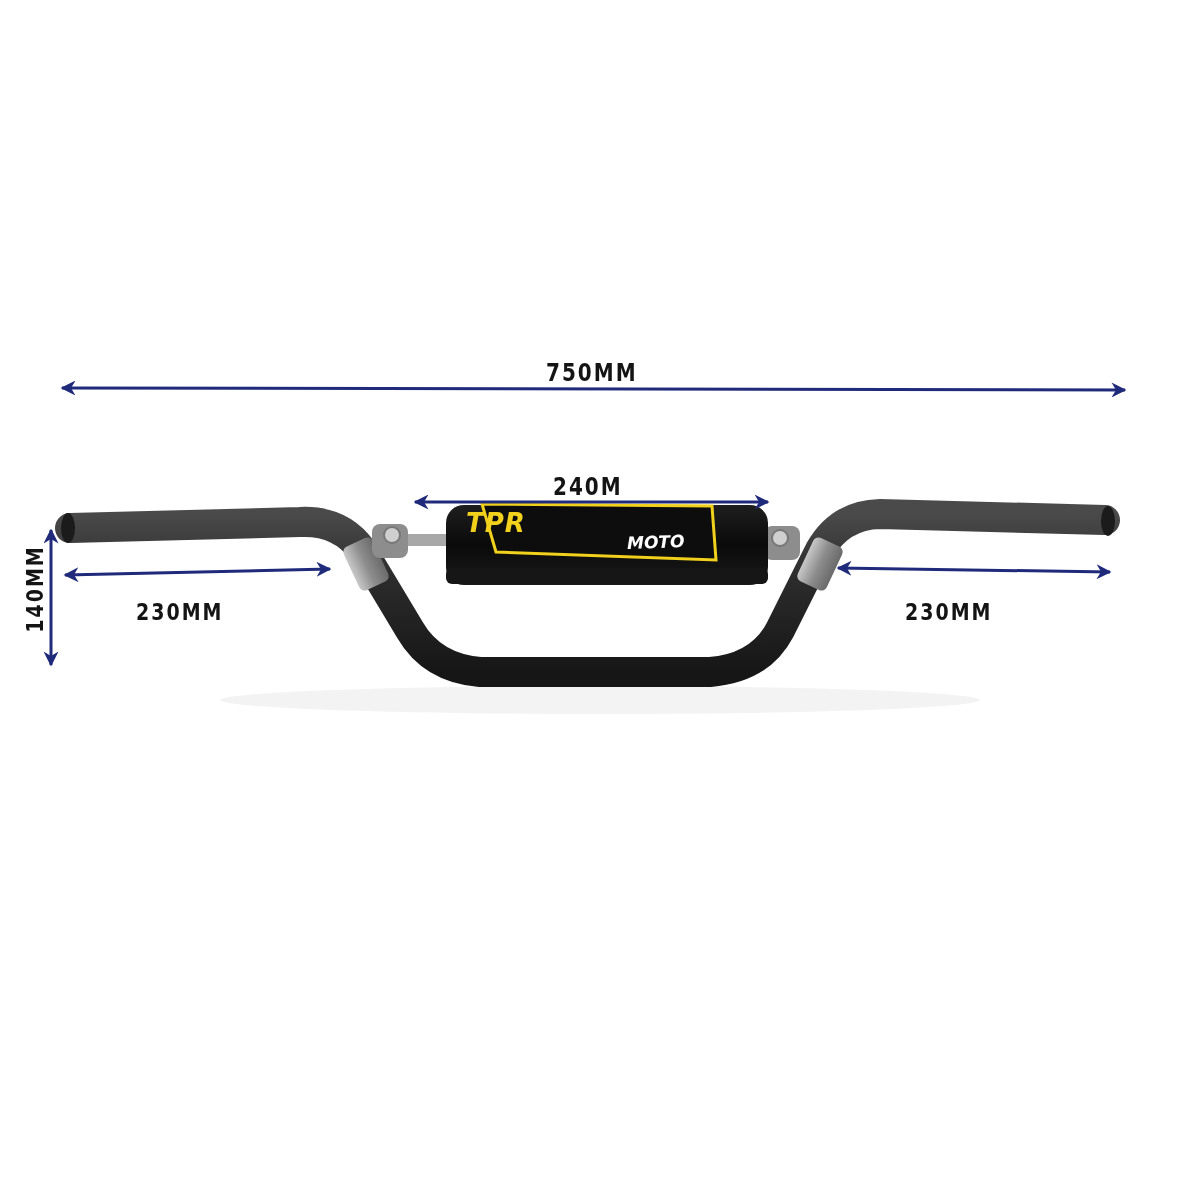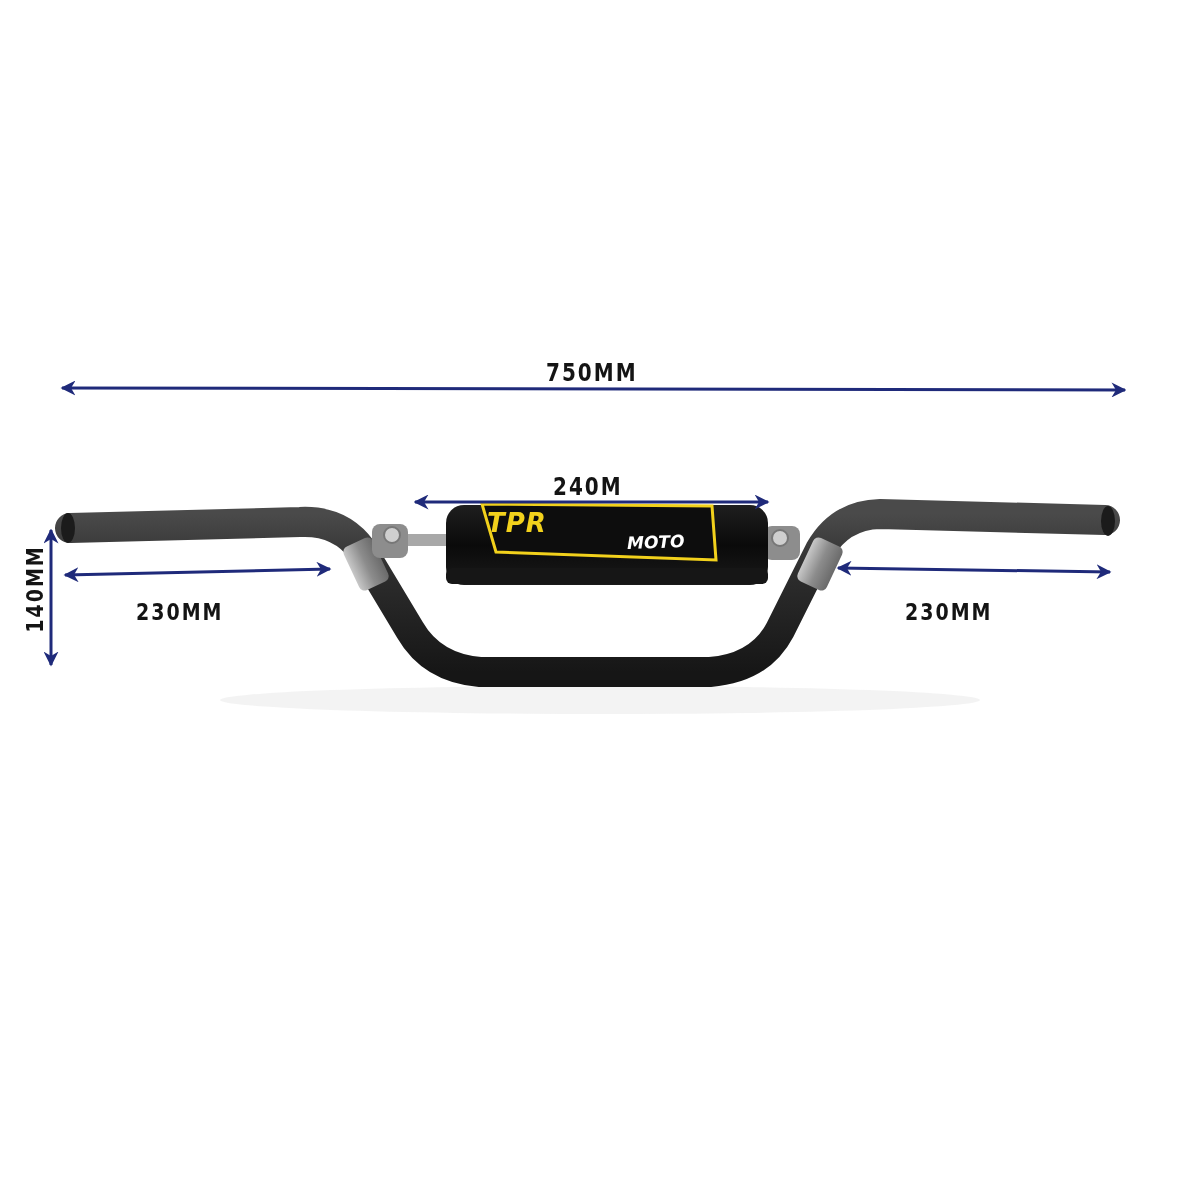--- a/index.html
+++ b/index.html
@@ -14,21 +14,21 @@
       transform: scaleY(1.25);
       white-space: nowrap;
     }
     .lbl-750 { left: 546px; top: 360px; font-size: 20px; }
     .lbl-240 { left: 553px; top: 474px; font-size: 20px; }
     .lbl-230l { left: 136px; top: 600px; font-size: 19px; }
     .lbl-230r { left: 905px; top: 600px; font-size: 19px; }
     .lbl-140 { left: -9px; top: 578px; font-size: 19px; transform: rotate(-90deg) scaleY(1.25); transform-origin: center; }
     .pad-brand {
       position: absolute;
-      left: 487px; top: 508px;
+      left: 466px; top: 508px;
       font-family: "DejaVu Sans", sans-serif;
       font-weight: bold;
       font-size: 26px;
       color: #f2d11c;
       font-style: italic;
       letter-spacing: 1px;
     }
     .pad-moto {
       position: absolute;
       left: 627px; top: 532px;

